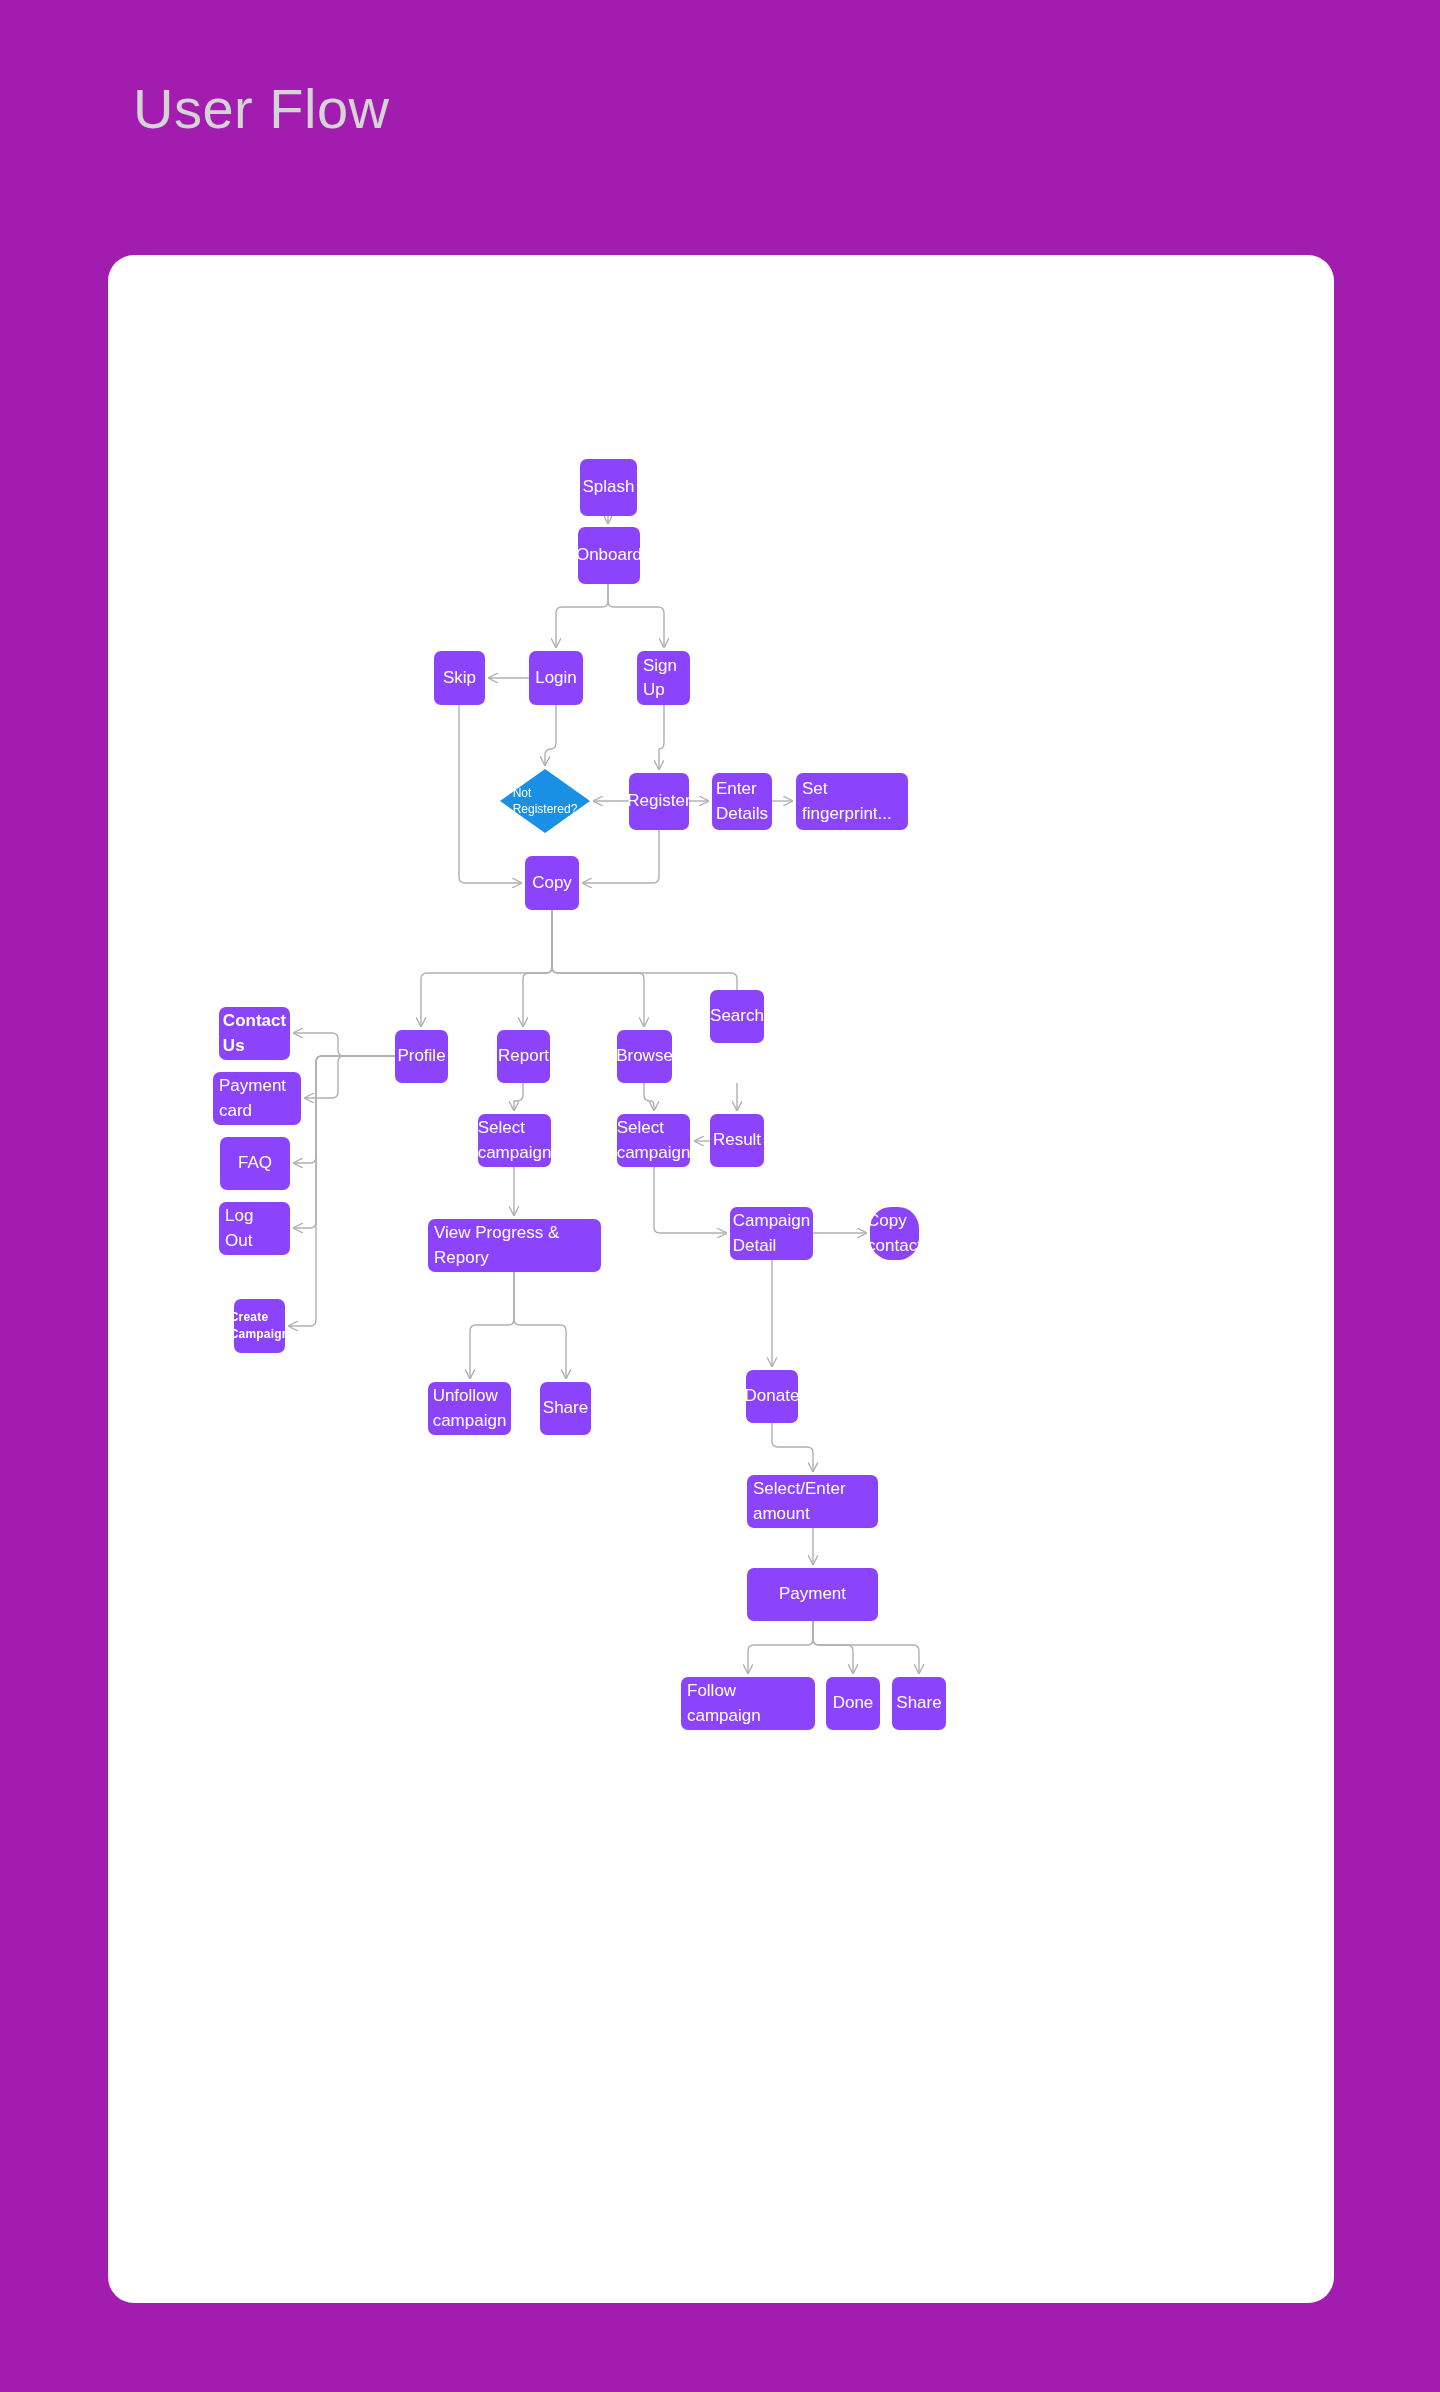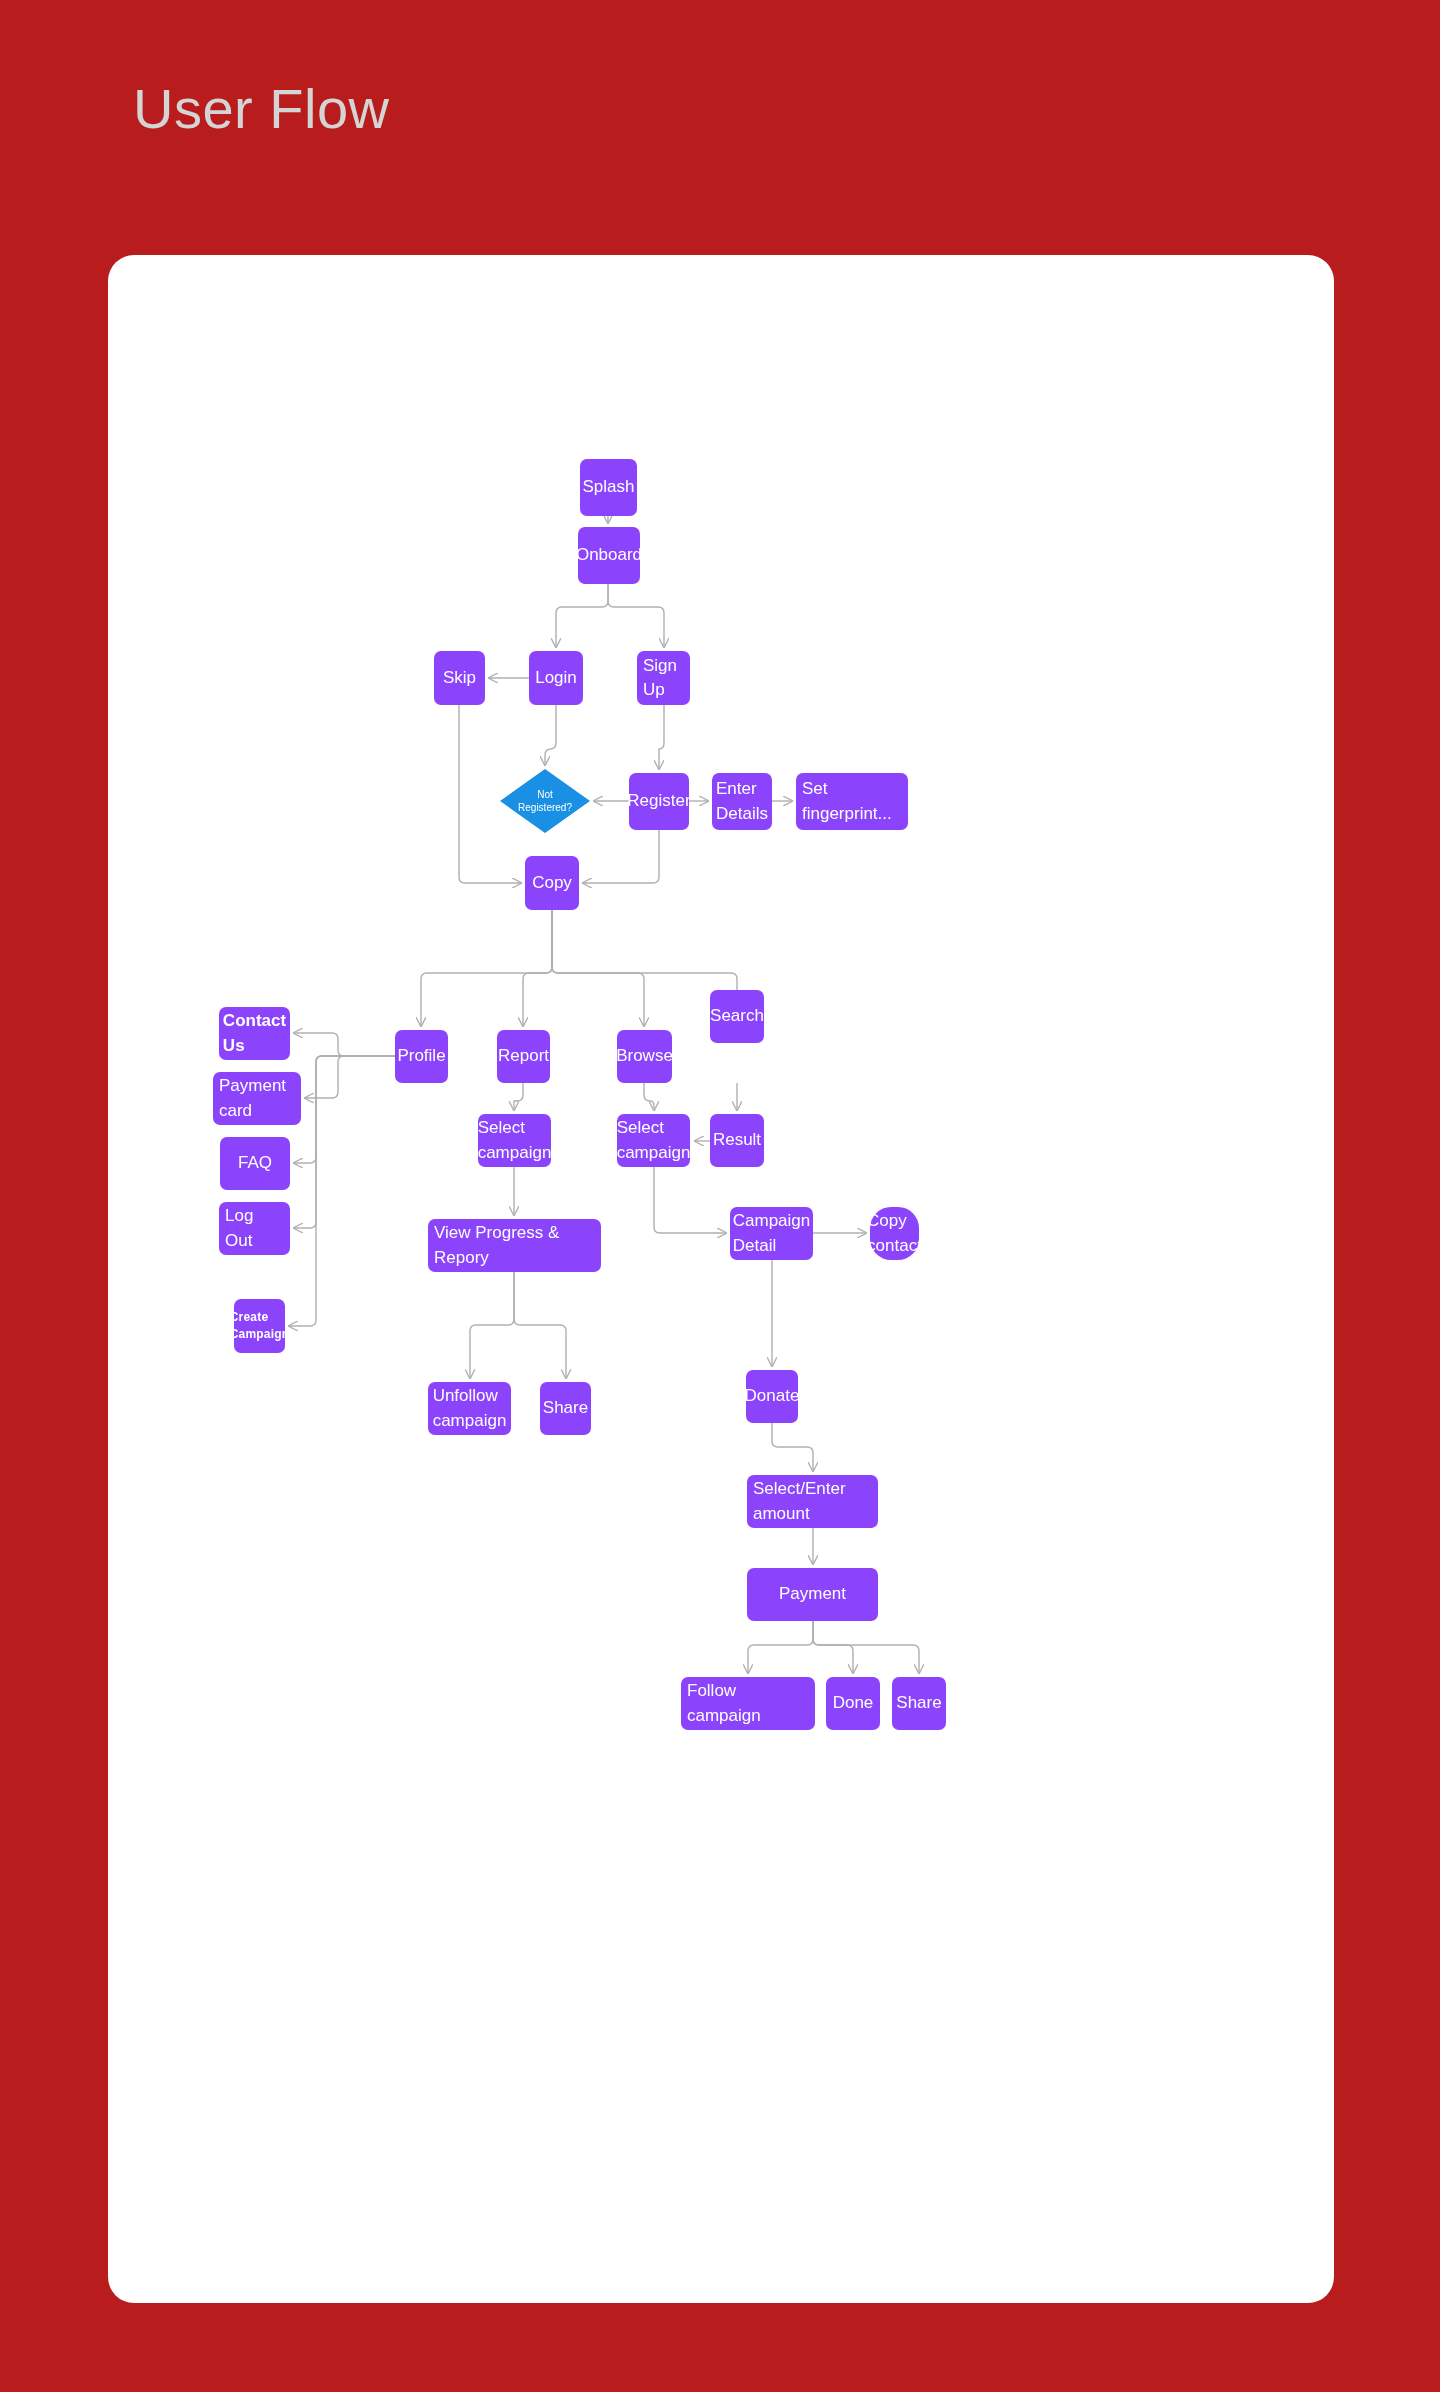--- a/index.html
+++ b/index.html
@@ -7,21 +7,21 @@
     width: 1440px;
     height: 2392px;
     background: #1f1f1f;
     font-family: "Liberation Sans", sans-serif;
     overflow: hidden;
   }
   #page {
     position: relative;
     width: 1440px;
     height: 2392px;
-    background: #b91c1c;
+    background: #a21caf;
   }
   #page-title {
     position: absolute;
     left: 133px;
     top: 78px;
     font-size: 56px;
     font-weight: 400;
     color: #d4d4d4;
     letter-spacing: 0.5px;
     line-height: 1.1;
@@ -72,22 +72,22 @@
   .diamond-shape {
     position: absolute;
     left: 0; top: 0;
     width: 100%; height: 100%;
     background: #1a90e5;
     clip-path: polygon(50% 0%, 100% 50%, 50% 100%, 0% 50%);
   }
   .diamond-label {
     position: relative;
     color: #ffffff;
-    font-size: 10px;
-    text-align: center;
+    font-size: 12px;
+    text-align: left;
     line-height: 1.35;
     white-space: pre-line;
     z-index: 2;
   }
 </style>
 </head>
 <body>
 
 <div id="page">
 

